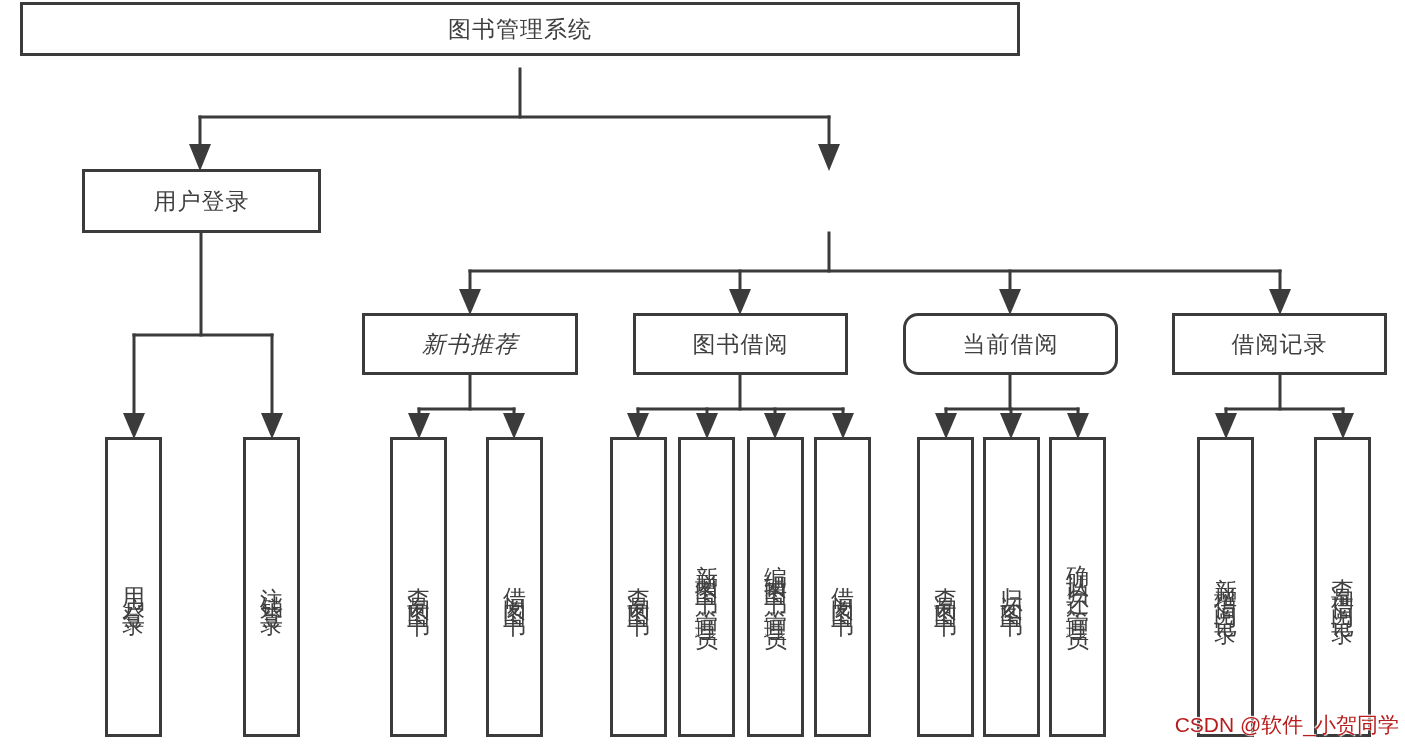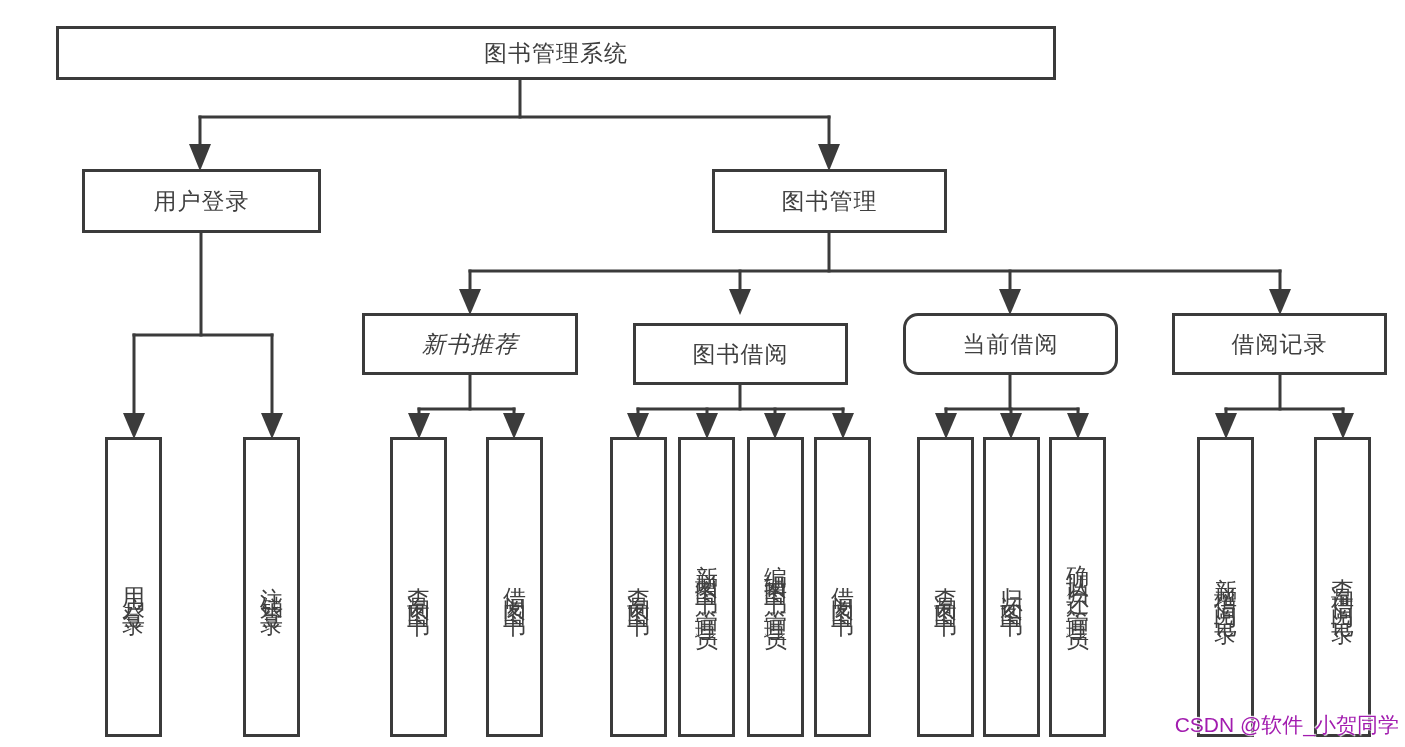--- a/index.html
+++ b/index.html
@@ -30,27 +30,27 @@
     letter-spacing: 1px;
     z-index: 2;
   }
   .node.vertical {
     writing-mode: vertical-rl;
     text-orientation: mixed;
     letter-spacing: 9px;
     line-height: 1;
   }
   
-  .n-root  { left: 20px;  top: 26px;  width: 1000px; height: 54px; margin-left: 36px; }
+  .n-root  { left: 20px;  top: 2px;  width: 1000px; height: 54px; }
   
   .n-l2a   { left: 82px;  top: 169px; width: 239px; height: 64px; }
   .n-l2b   { left: 712px; top: 169px; width: 235px; height: 64px; }
   
   .n-l3a   { left: 362px;  top: 313px; width: 216px; height: 62px; font-style: italic; }
-  .n-l3b   { left: 633px;  top: 323px; width: 215px; height: 62px; }
+  .n-l3b   { left: 633px;  top: 313px; width: 215px; height: 62px; }
   .n-l3c   { left: 903px;  top: 313px; width: 215px; height: 62px; border-radius: 15px; }
   .n-l3d   { left: 1172px; top: 313px; width: 215px; height: 62px; }
   
   .leaf { top: 437px; width: 57px; height: 300px; }
   .n-f1  { left: 105px; }
   .n-f2  { left: 243px; }
   .n-f3  { left: 390px; }
   .n-f4  { left: 486px; }
   .n-f5  { left: 610px; }
   .n-f6  { left: 678px; }
@@ -60,21 +60,21 @@
   .n-f10 { left: 983px; }
   .n-f11 { left: 1049px; }
   .n-f12 { left: 1197px; }
   .n-f13 { left: 1314px; }
   #watermark {
     position: absolute;
     right: 6px;
     top: 711px;
     z-index: 3;
     font-size: 21px;
-    color: #a21caf;
+    color: #b91c1c;
     text-shadow: 1px 1px 1px rgba(255,255,255,0.95), -1px -1px 1px rgba(255,255,255,0.95), 1px -1px 1px rgba(255,255,255,0.9);
     white-space: nowrap;
   }
 </style>
 </head>
 <body>
 
 <div id="canvas">
 
   <svg id="connectors" viewBox="0 0 1405 747" xmlns="http://www.w3.org/2000/svg">
@@ -142,21 +142,20 @@
       <polygon points="1000,413 1022,413 1011,439"></polygon>
       <polygon points="1067,413 1089,413 1078,439"></polygon>
       <polygon points="1215,413 1237,413 1226,439"></polygon>
       <polygon points="1332,413 1354,413 1343,439"></polygon>
     </g>
   </svg>
 
   <div class="node n-root">图书管理系统</div>
 
   <div class="node n-l2a">用户登录</div>
-  <div class="node n-l2b">图书管理</div>
 
   <div class="node n-l3a">新书推荐</div>
   <div class="node n-l3b">图书借阅</div>
   <div class="node n-l3c">当前借阅</div>
   <div class="node n-l3d">借阅记录</div>
 
   <div class="node vertical leaf n-f1">用户登录</div>
   <div class="node vertical leaf n-f2">注销登录</div>
   <div class="node vertical leaf n-f3">查询图书</div>
   <div class="node vertical leaf n-f4">借阅图书</div>

